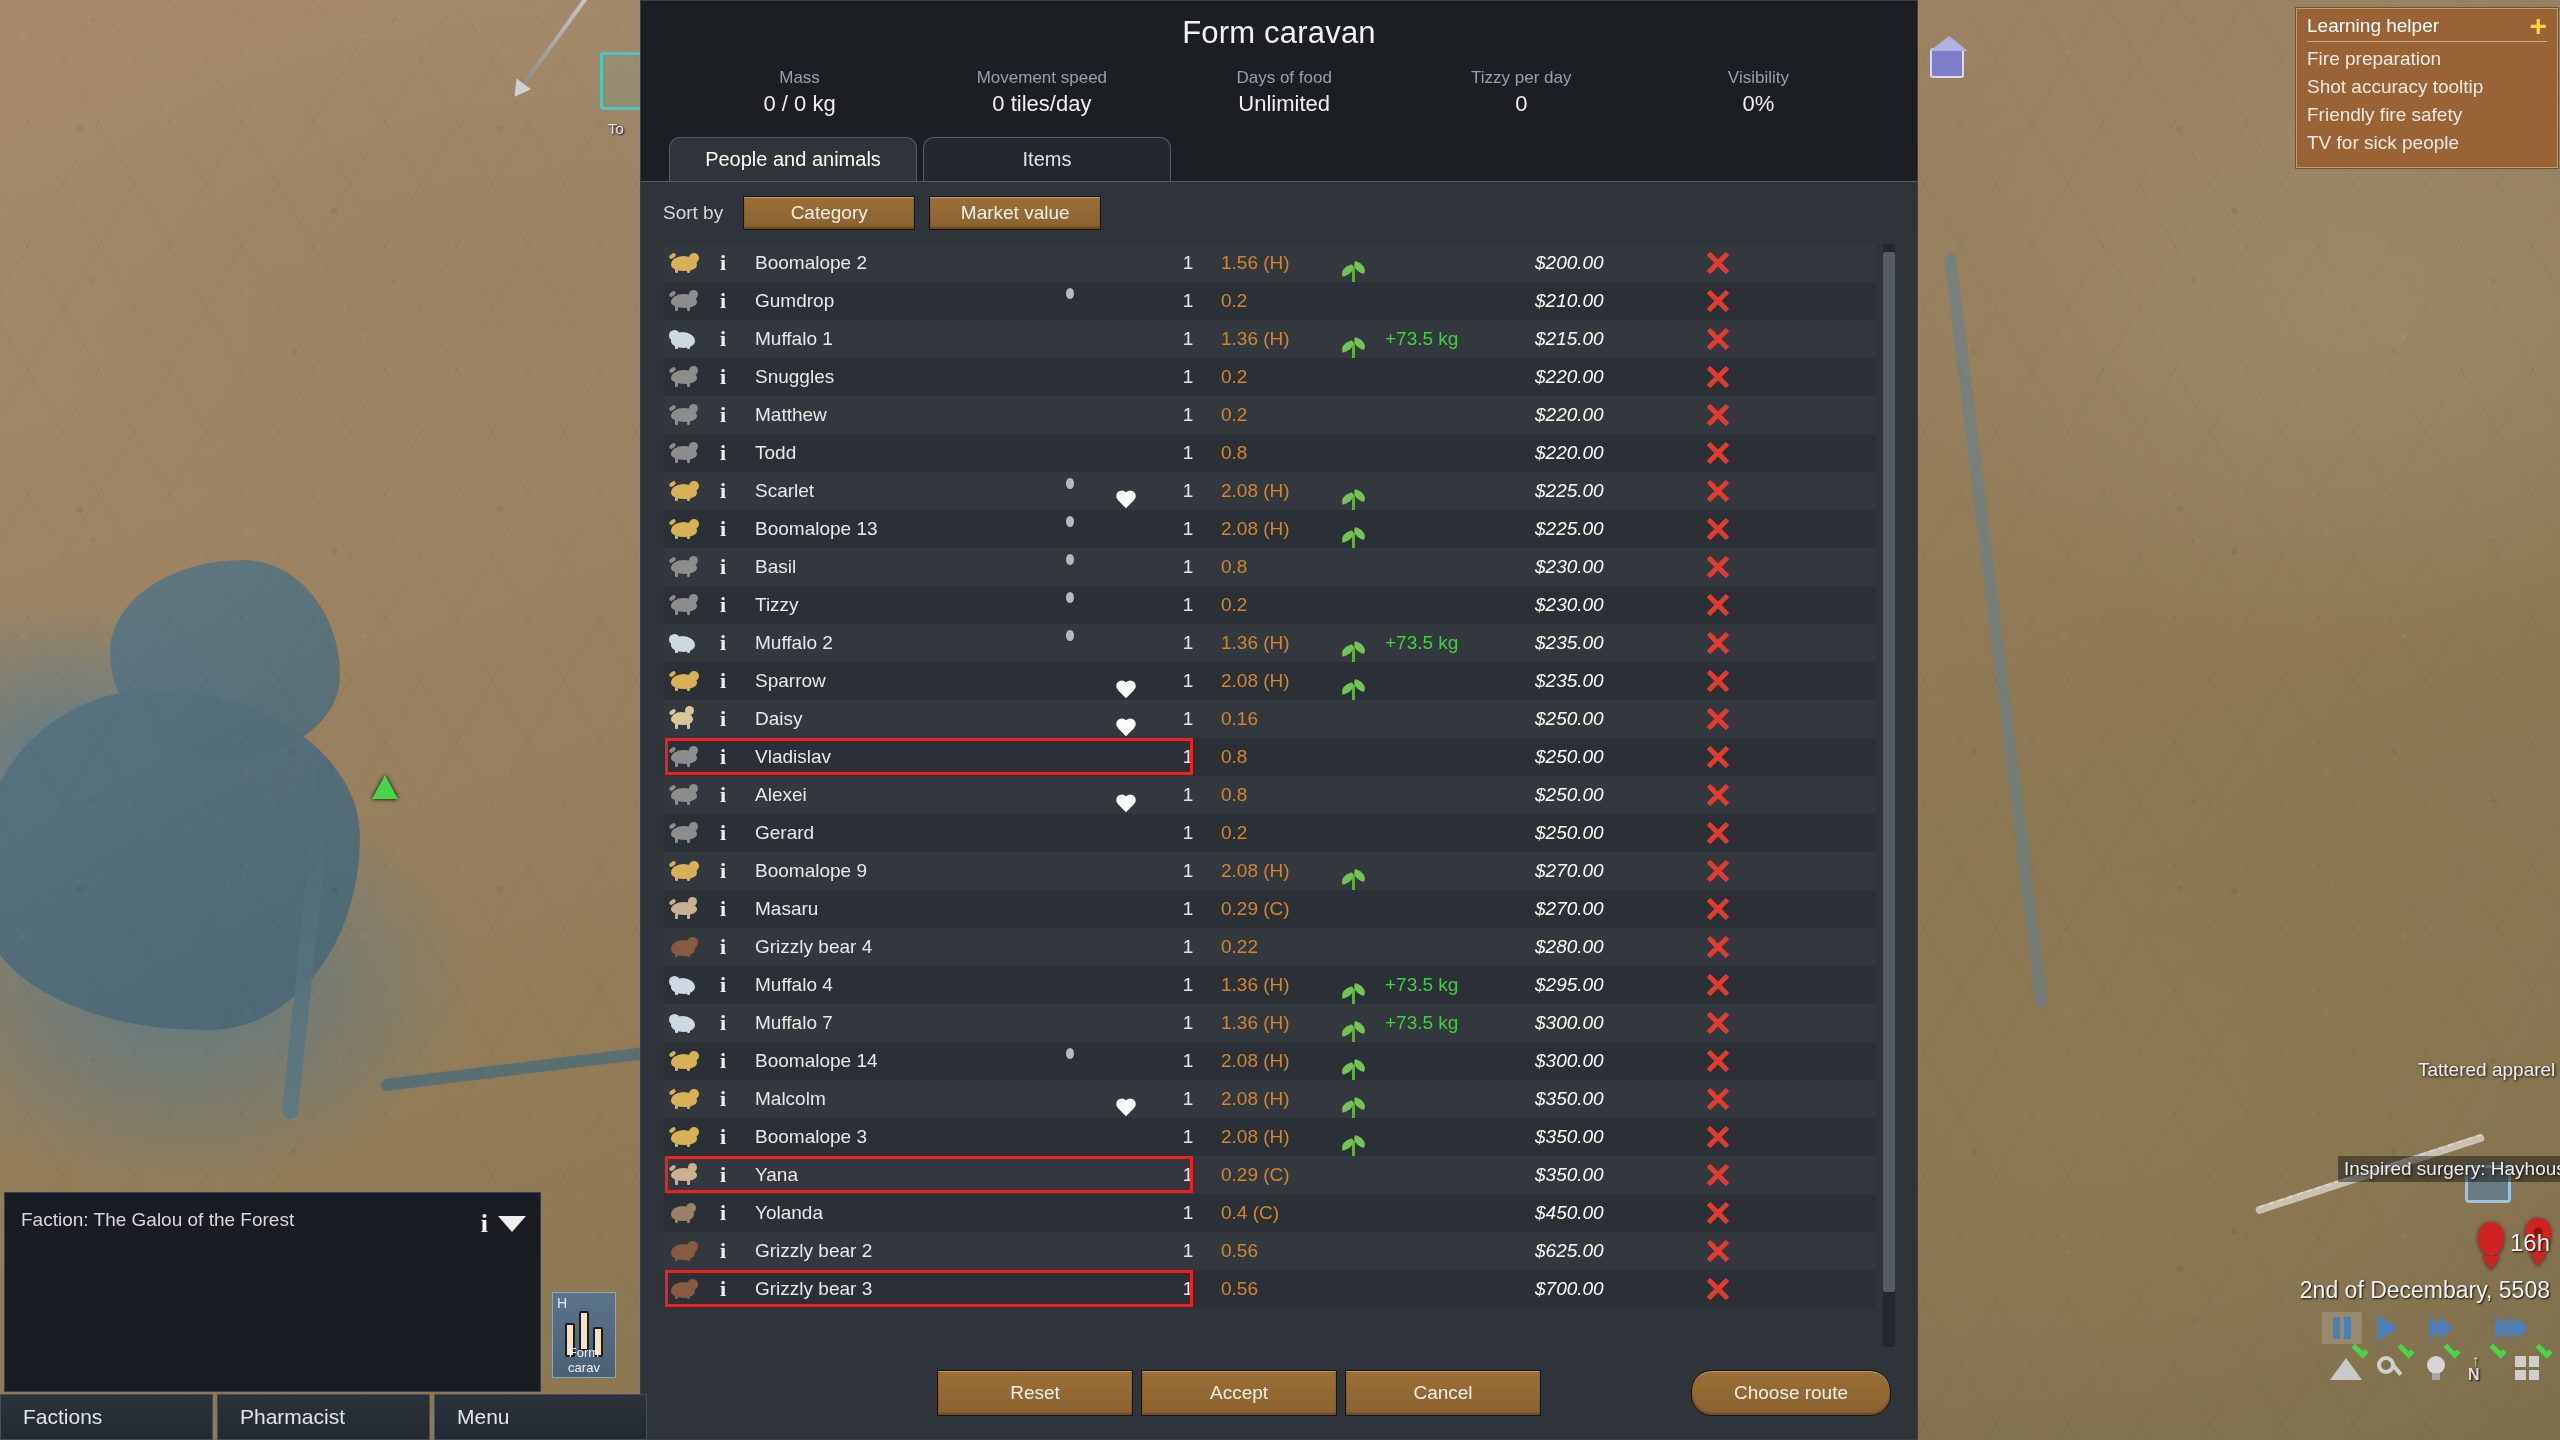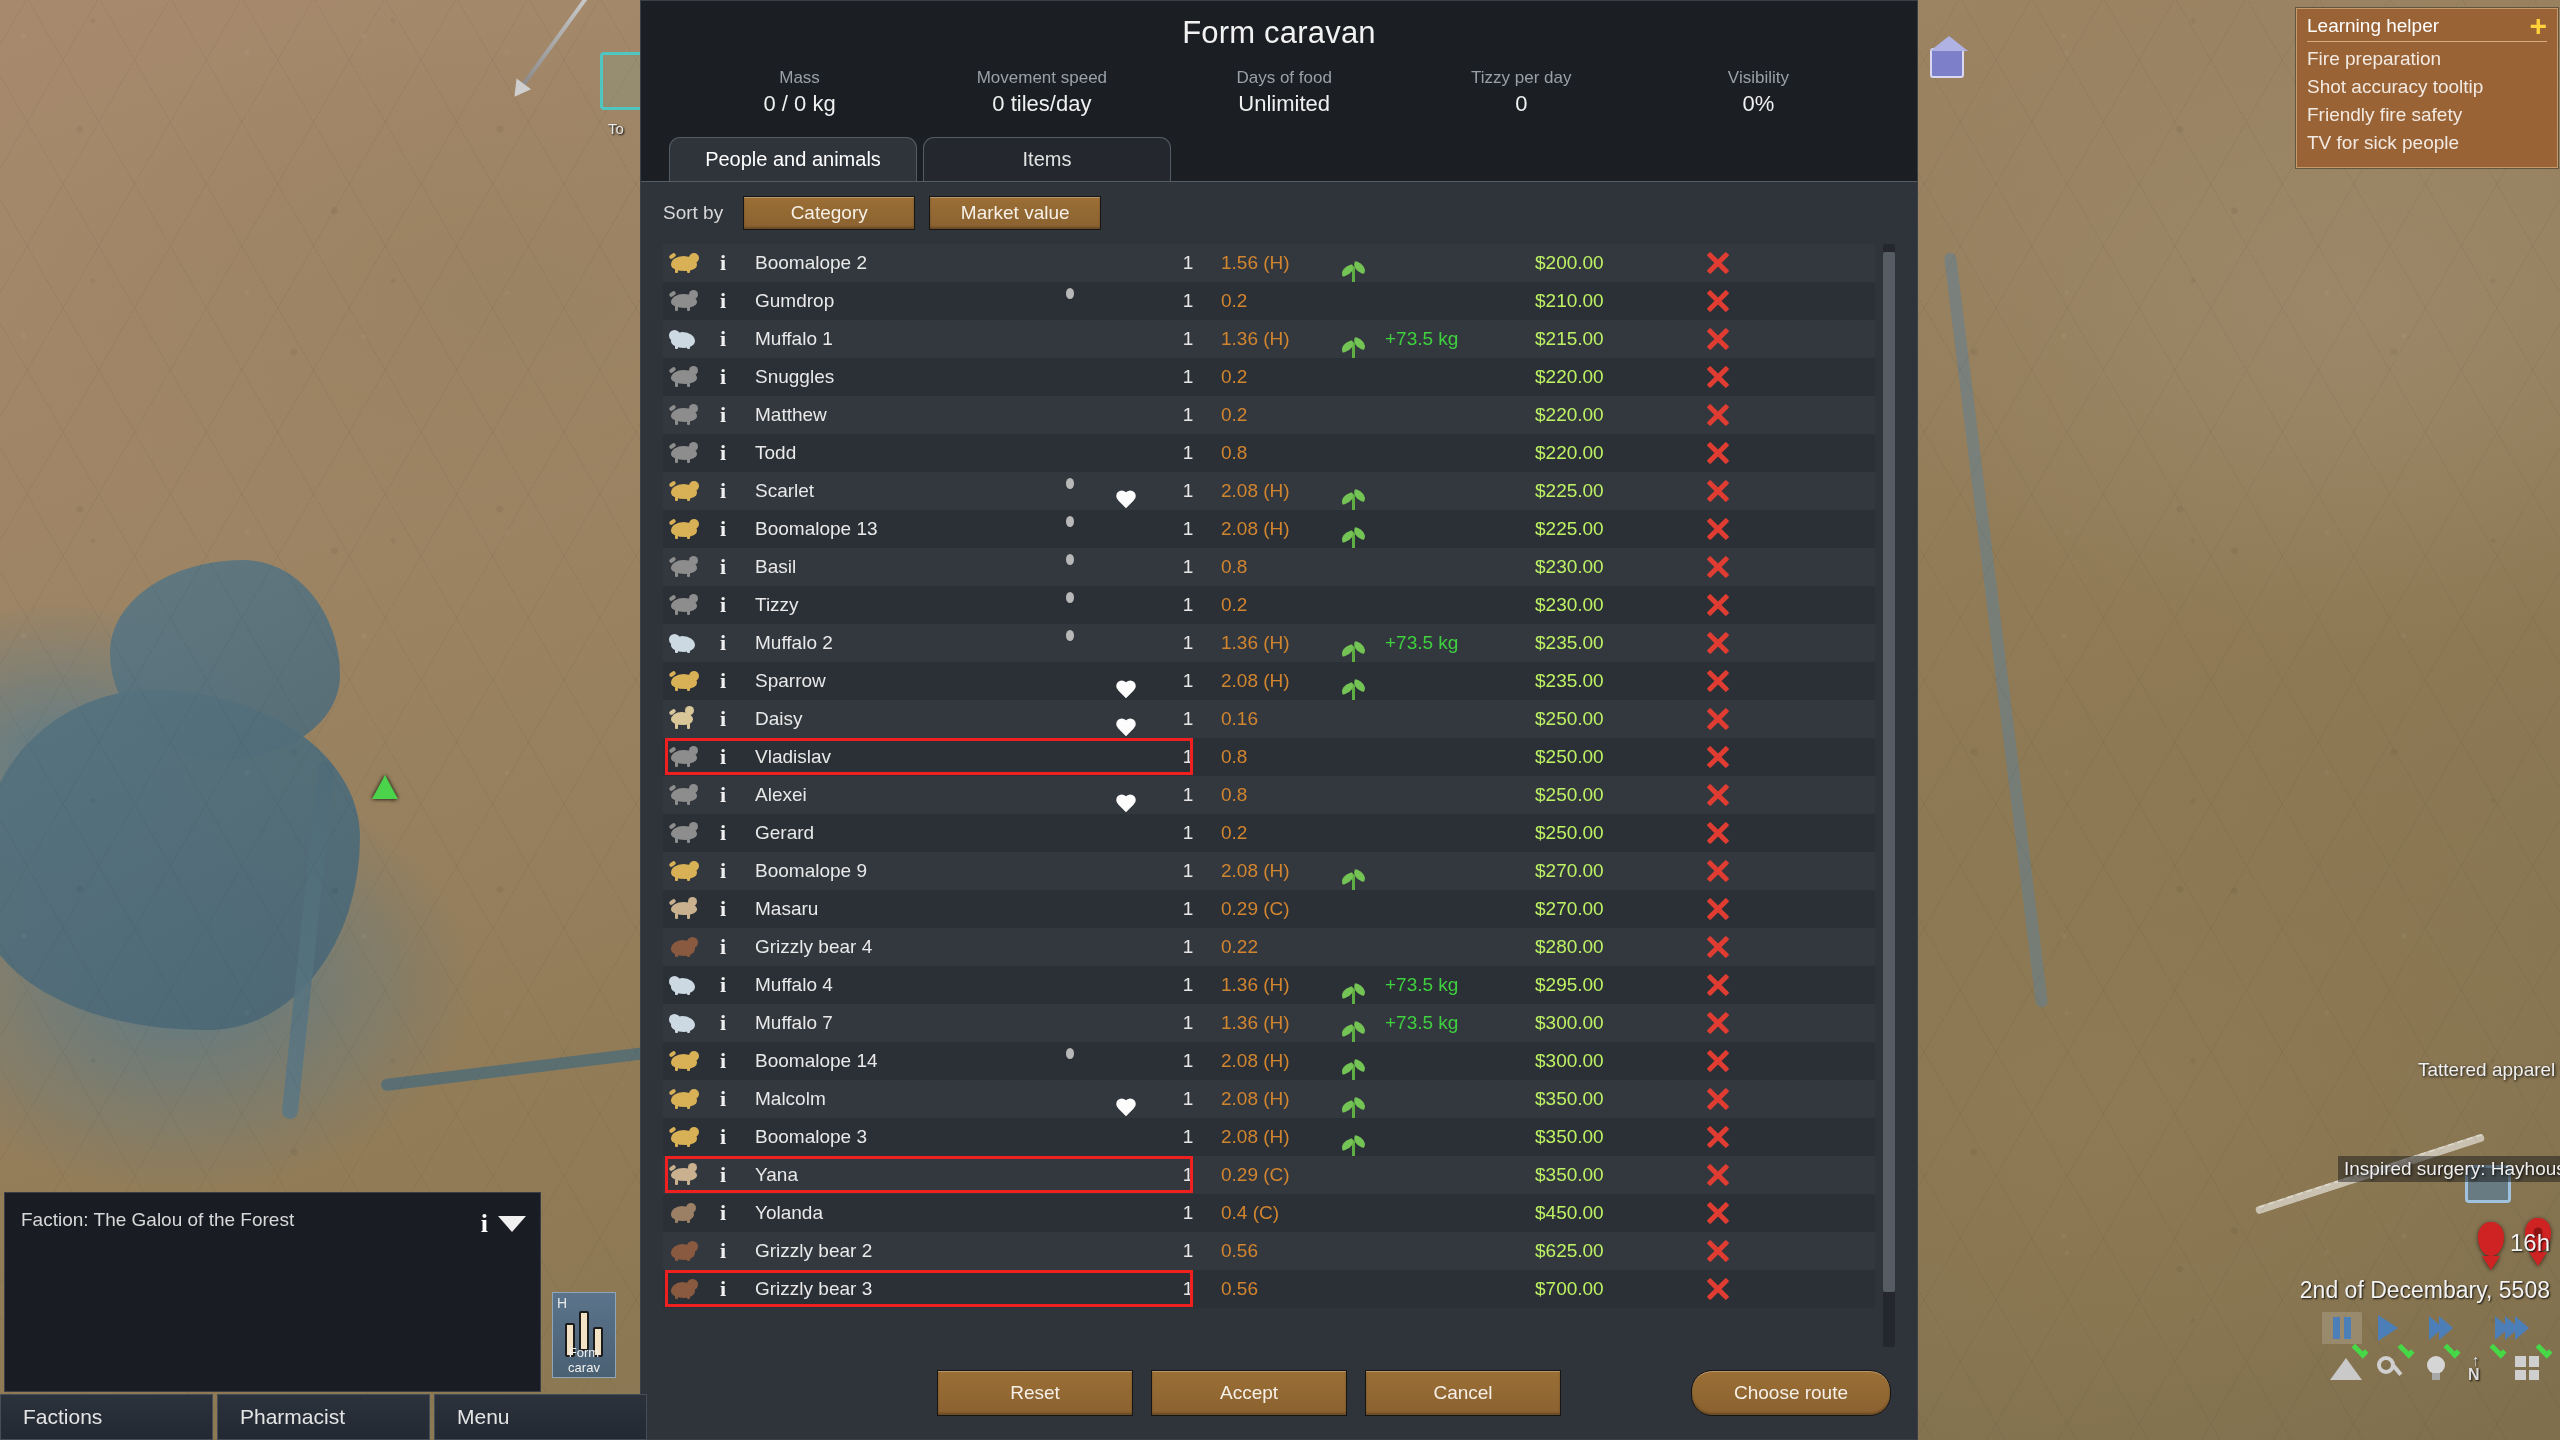--- a/index.html
+++ b/index.html
@@ -264,21 +264,21 @@
   .row .infobtn {
     width:20px; height:26px; color:#f0f0f0; font-size:22px;
     display:flex; align-items:center; justify-content:center;
     font-family:"Liberation Serif", serif; font-weight:bold;
     cursor:pointer;
   }
   .row .nm { color:#e9e9e9; }
   .row .col-c { text-align:center; }
   .row .mass { color:#d2852f; }
   .row .fgreen { color:#3fd03f; }
-  .row .price { color:#bef264; }
+  .row .price { color:#ffffff;font-style:italic; }
   .row .xcell { display:flex; align-items:center; }
   .xbtn {
     width:26px; height:26px; position:relative; cursor:pointer;
   }
   .xbtn::before, .xbtn::after {
     content:""; position:absolute; left:50%; top:50%;
     width:27px; height:5px; background:#e03c32; border-radius:1px;
   }
   .xbtn::before { transform: translate(-50%,-50%) rotate(45deg); }
   .xbtn::after  { transform: translate(-50%,-50%) rotate(-45deg); }
@@ -337,21 +337,21 @@
   }
   .scroll-thumb {
     position:absolute; left:0; width:12px; top:8px; height:1040px;
     background:#565c64; border-radius:2px; cursor:pointer;
   }
 
   .footer {
     height:92px; display:flex; align-items:center;
     padding: 0 26px;
   }
-  .foot-left { display:flex; gap:18px; margin-left:270px; }
+  .foot-left { display:flex; gap:8px; margin-left:270px; }
   .foot-right { margin-left:auto; }
   .fbtn { width:196px; height:46px; }
   .fbtn.route { width:200px;border-radius:21px; }
 
   
   .pawncard {
     position:absolute; left:4px; top:1192px; width:537px; height:200px;
     background:#191c23; border:1px solid #3a3f47;
     padding:14px 16px;
   }

